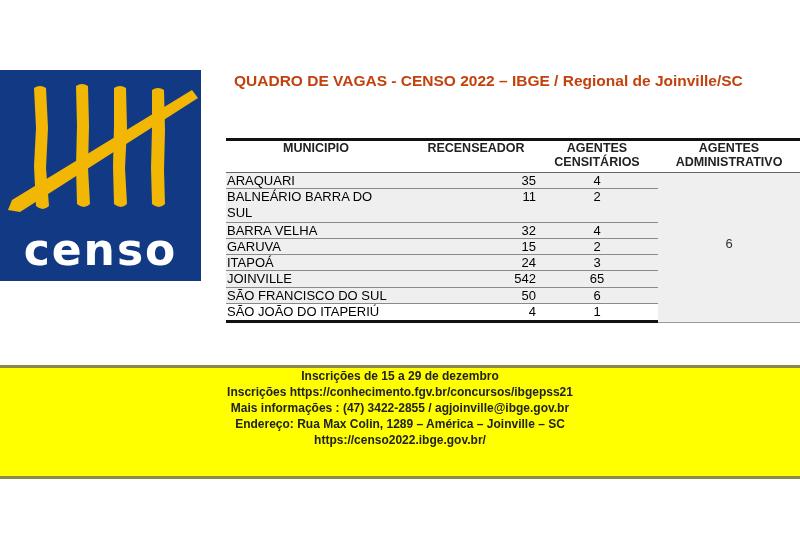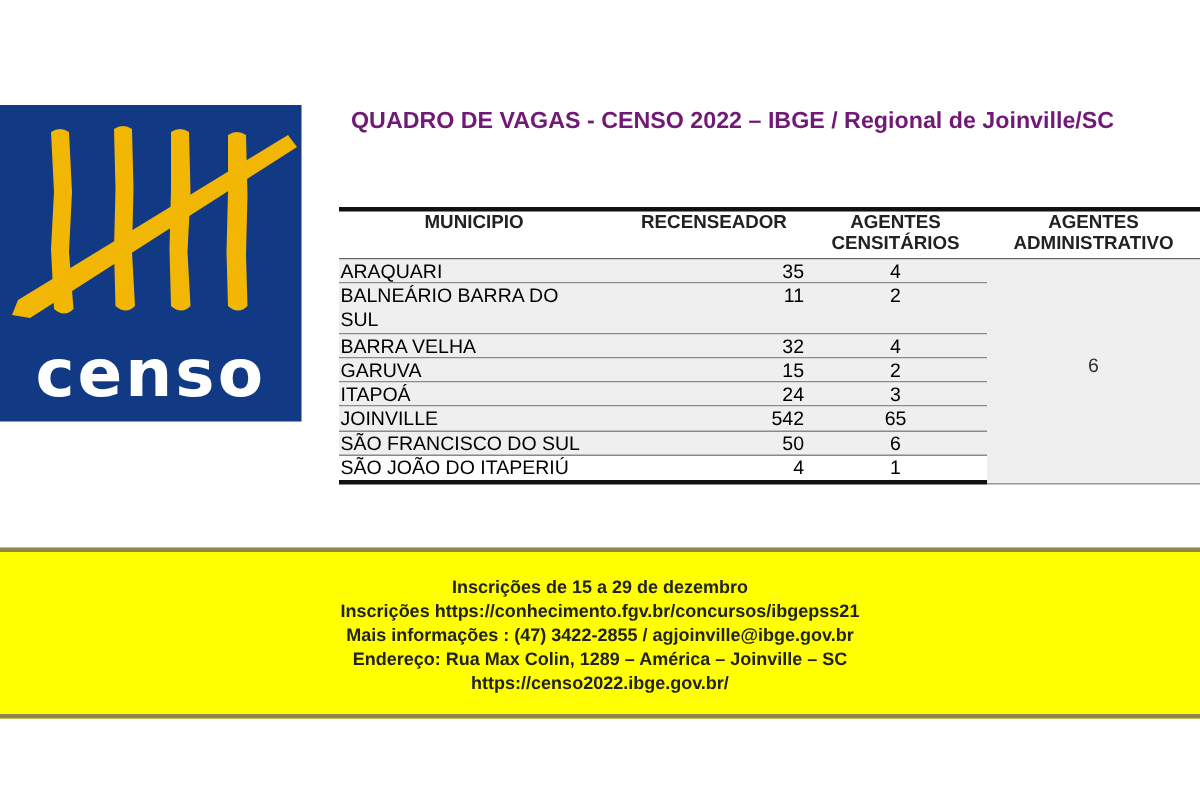--- a/index.html
+++ b/index.html
@@ -6,39 +6,39 @@
   body { width:800px; height:533px; position:relative; overflow:hidden; font-family:"Liberation Sans", sans-serif; }
 
   
   .logo { position:absolute; left:0; top:70px; width:201px; height:211px; background:#123a84; overflow:hidden; }
   .logo svg { position:absolute; left:0; top:0; }
   .logo .word { position:absolute; left:0; width:201px; text-align:center; font-family:"DejaVu Sans", sans-serif; font-weight:bold; letter-spacing:2px; }
   .logo .w1 { top:158px; color:#ffffff; font-size:44px; line-height:44px; }
   .logo .w2 { top:200px; color:#22c55e; font-size:44px; line-height:44px;margin-top:36px; }
 
   
-  .title { position:absolute; left:234px; top:72px; font-size:15.5px; font-weight:bold; color:#701a75; white-space:nowrap; }
+  .title { position:absolute; left:234px; top:72px; font-size:15.5px; font-weight:bold; color:#c2410c; white-space:nowrap; }
 
   
   .tbl { position:absolute; left:226px; top:138px; width:574px; }
   .tbl .topline { position:absolute; left:0; top:0; width:574px; height:3px; background:#111; }
   .hdr { position:absolute; top:3px; height:31px; font-size:12.5px; font-weight:bold; color:#222; text-align:center; line-height:14px; }
   .hdrline { position:absolute; left:0; top:34px; width:574px; height:1px; background:#666; }
   .row { position:absolute; left:0; width:432px; background:#efefef; border-bottom:1px solid #8a8a8a; font-size:13px; color:#000000; line-height:16px; }
   .row.last { background:#ffffff; border-bottom:none;text-decoration:underline; }
   .row .c1 { position:absolute; left:1px; top:0; width:170px; }
   .row .c2 { position:absolute; left:190px; top:0; width:120px; text-align:right; }
   .row .c3 { position:absolute; left:310px; top:0; width:122px; text-align:center; }
   .admin { position:absolute; left:432px; top:35px; width:142px; height:149px; background:#efefef; border-bottom:1px solid #999; font-size:13px; color:#333; }
   .admin span { position:absolute; left:0; width:142px; top:63px; text-align:center; }
   .botline { position:absolute; left:0; top:182px; width:432px; height:3px; background:#111; }
 
   
   .banner { position:absolute; left:0; top:365px; width:800px; height:108px; background:#ffff00; border-top:3px solid #8c8848; border-bottom:3px solid #8c8848; text-align:center; }
-  .banner .lines { padding-top:15px; font-size:12px; font-weight:bold; color:#222; line-height:16px; }
+  .banner .lines { font-size:12px; font-weight:bold; color:#222; line-height:16px; }
 </style>
 </head>
 <body>
 
 <div class="logo">
   <svg width="201" height="160" viewBox="0 0 201 160">
     <g fill="#f2b705">
       <path d="M34 18 q6 -4 12 0 l2 40 l-2 40 l3 38 q-6 6 -13 0 l-2 -40 l2 -38 z"></path>
       <path d="M76 16 q6 -4 12 0 l1 40 l-1 42 l2 36 q-6 6 -13 0 l-1 -38 l1 -40 z"></path>
       <path d="M114 18 q6 -4 12 0 l1 40 l-2 40 l2 36 q-6 6 -13 0 l-1 -38 l1 -40 z"></path>

